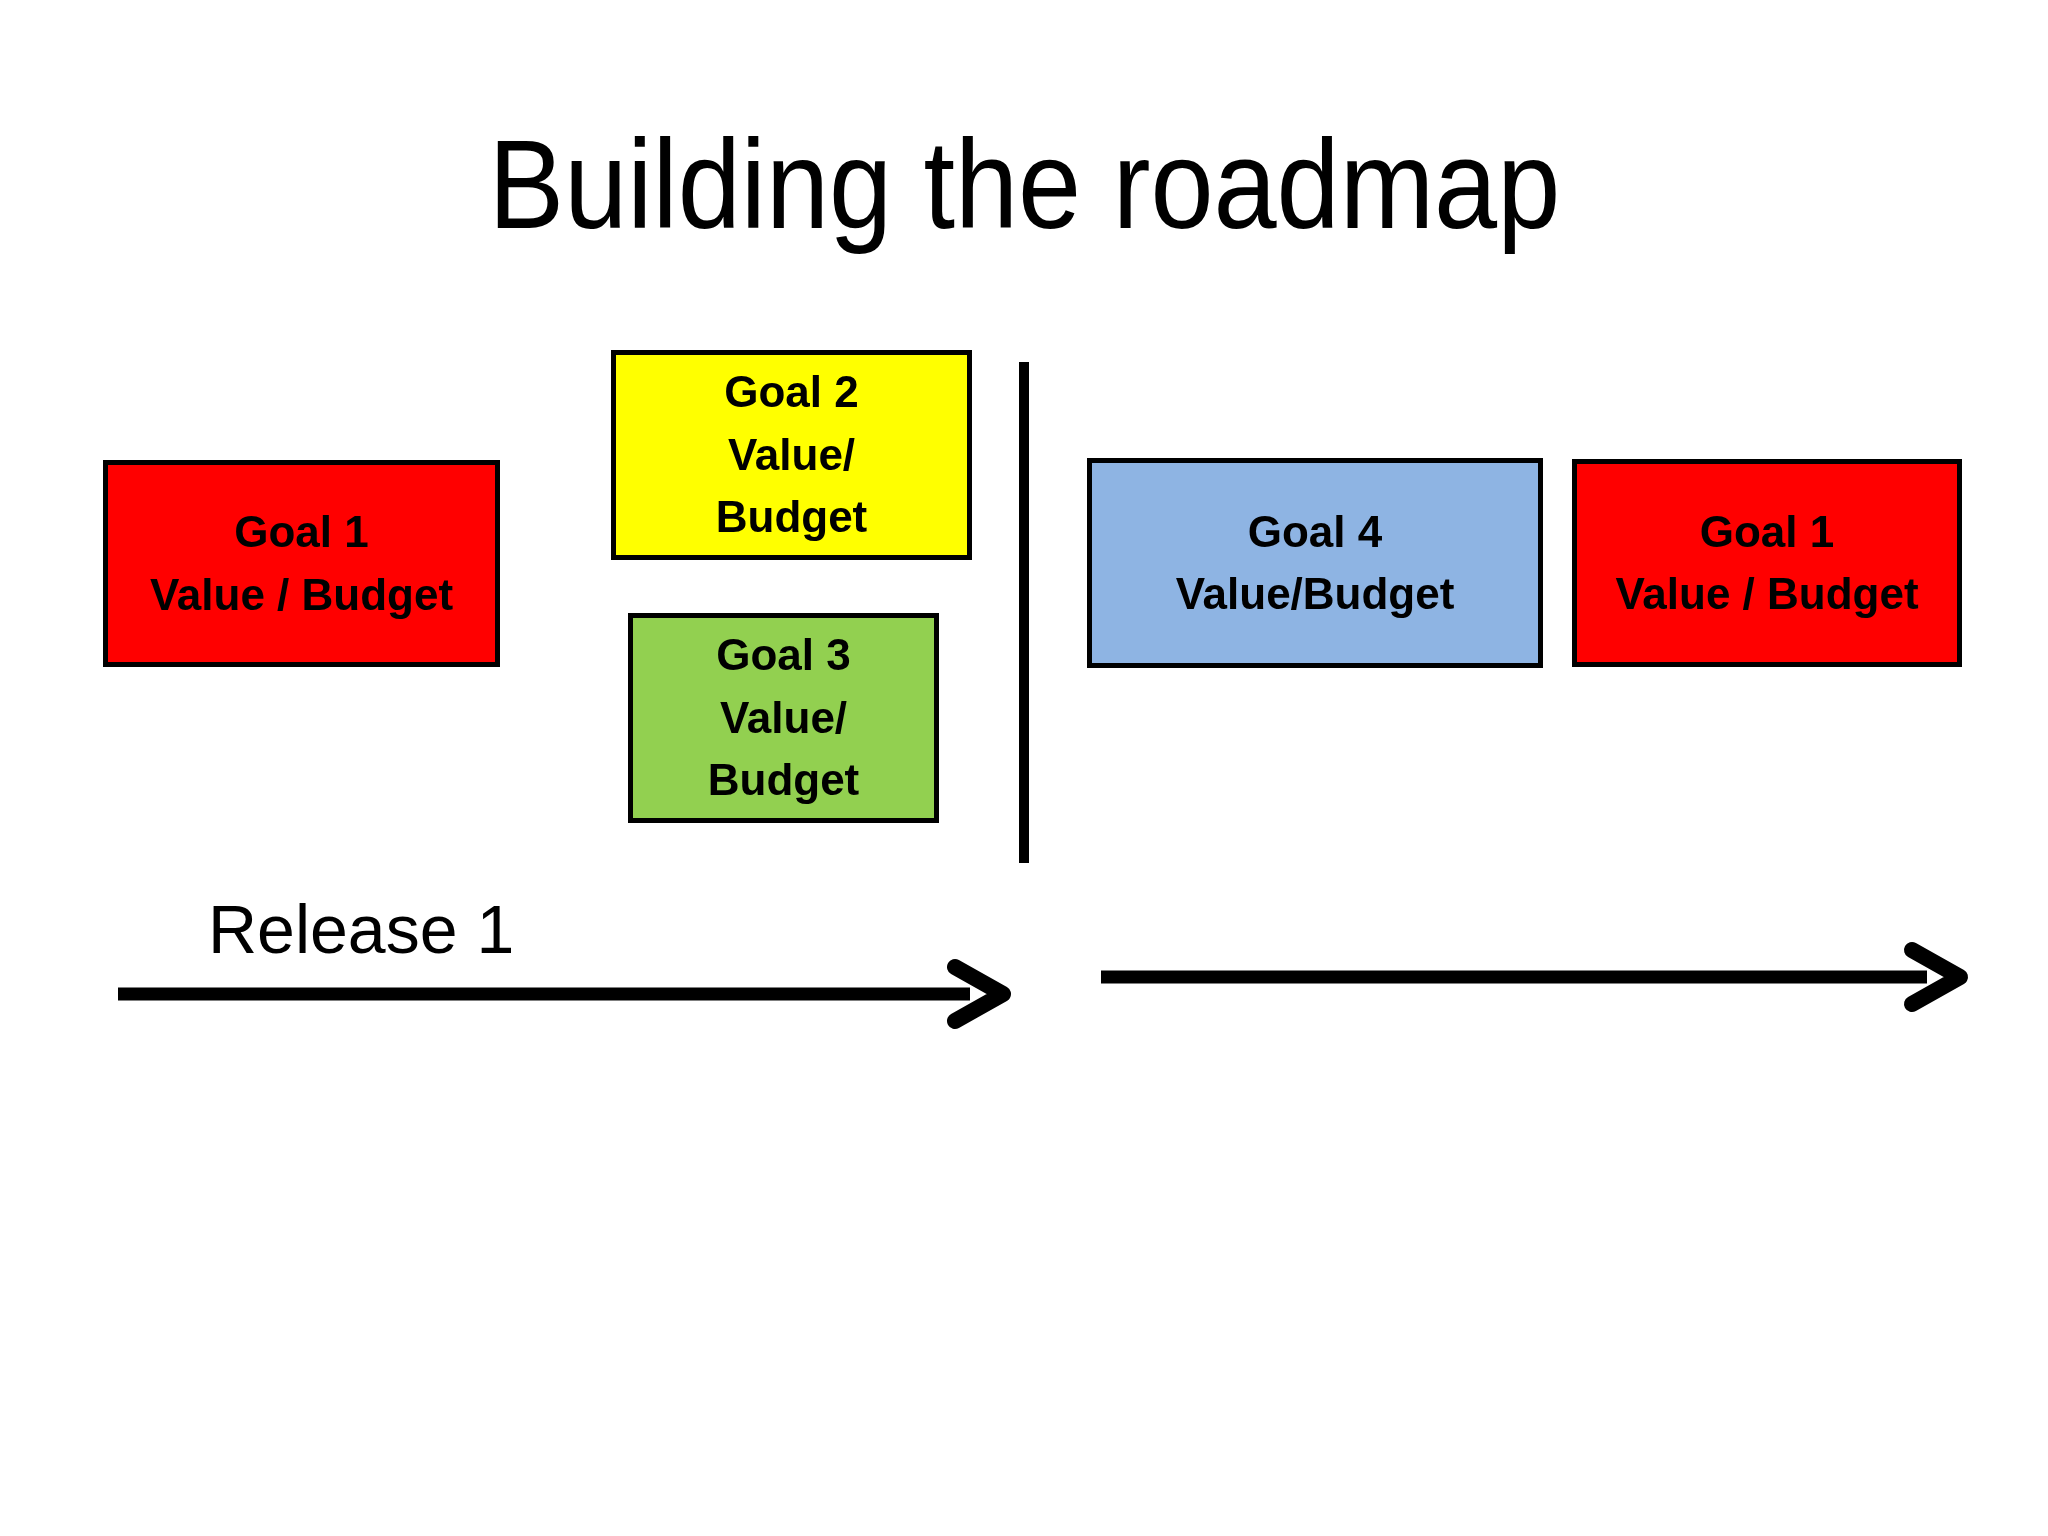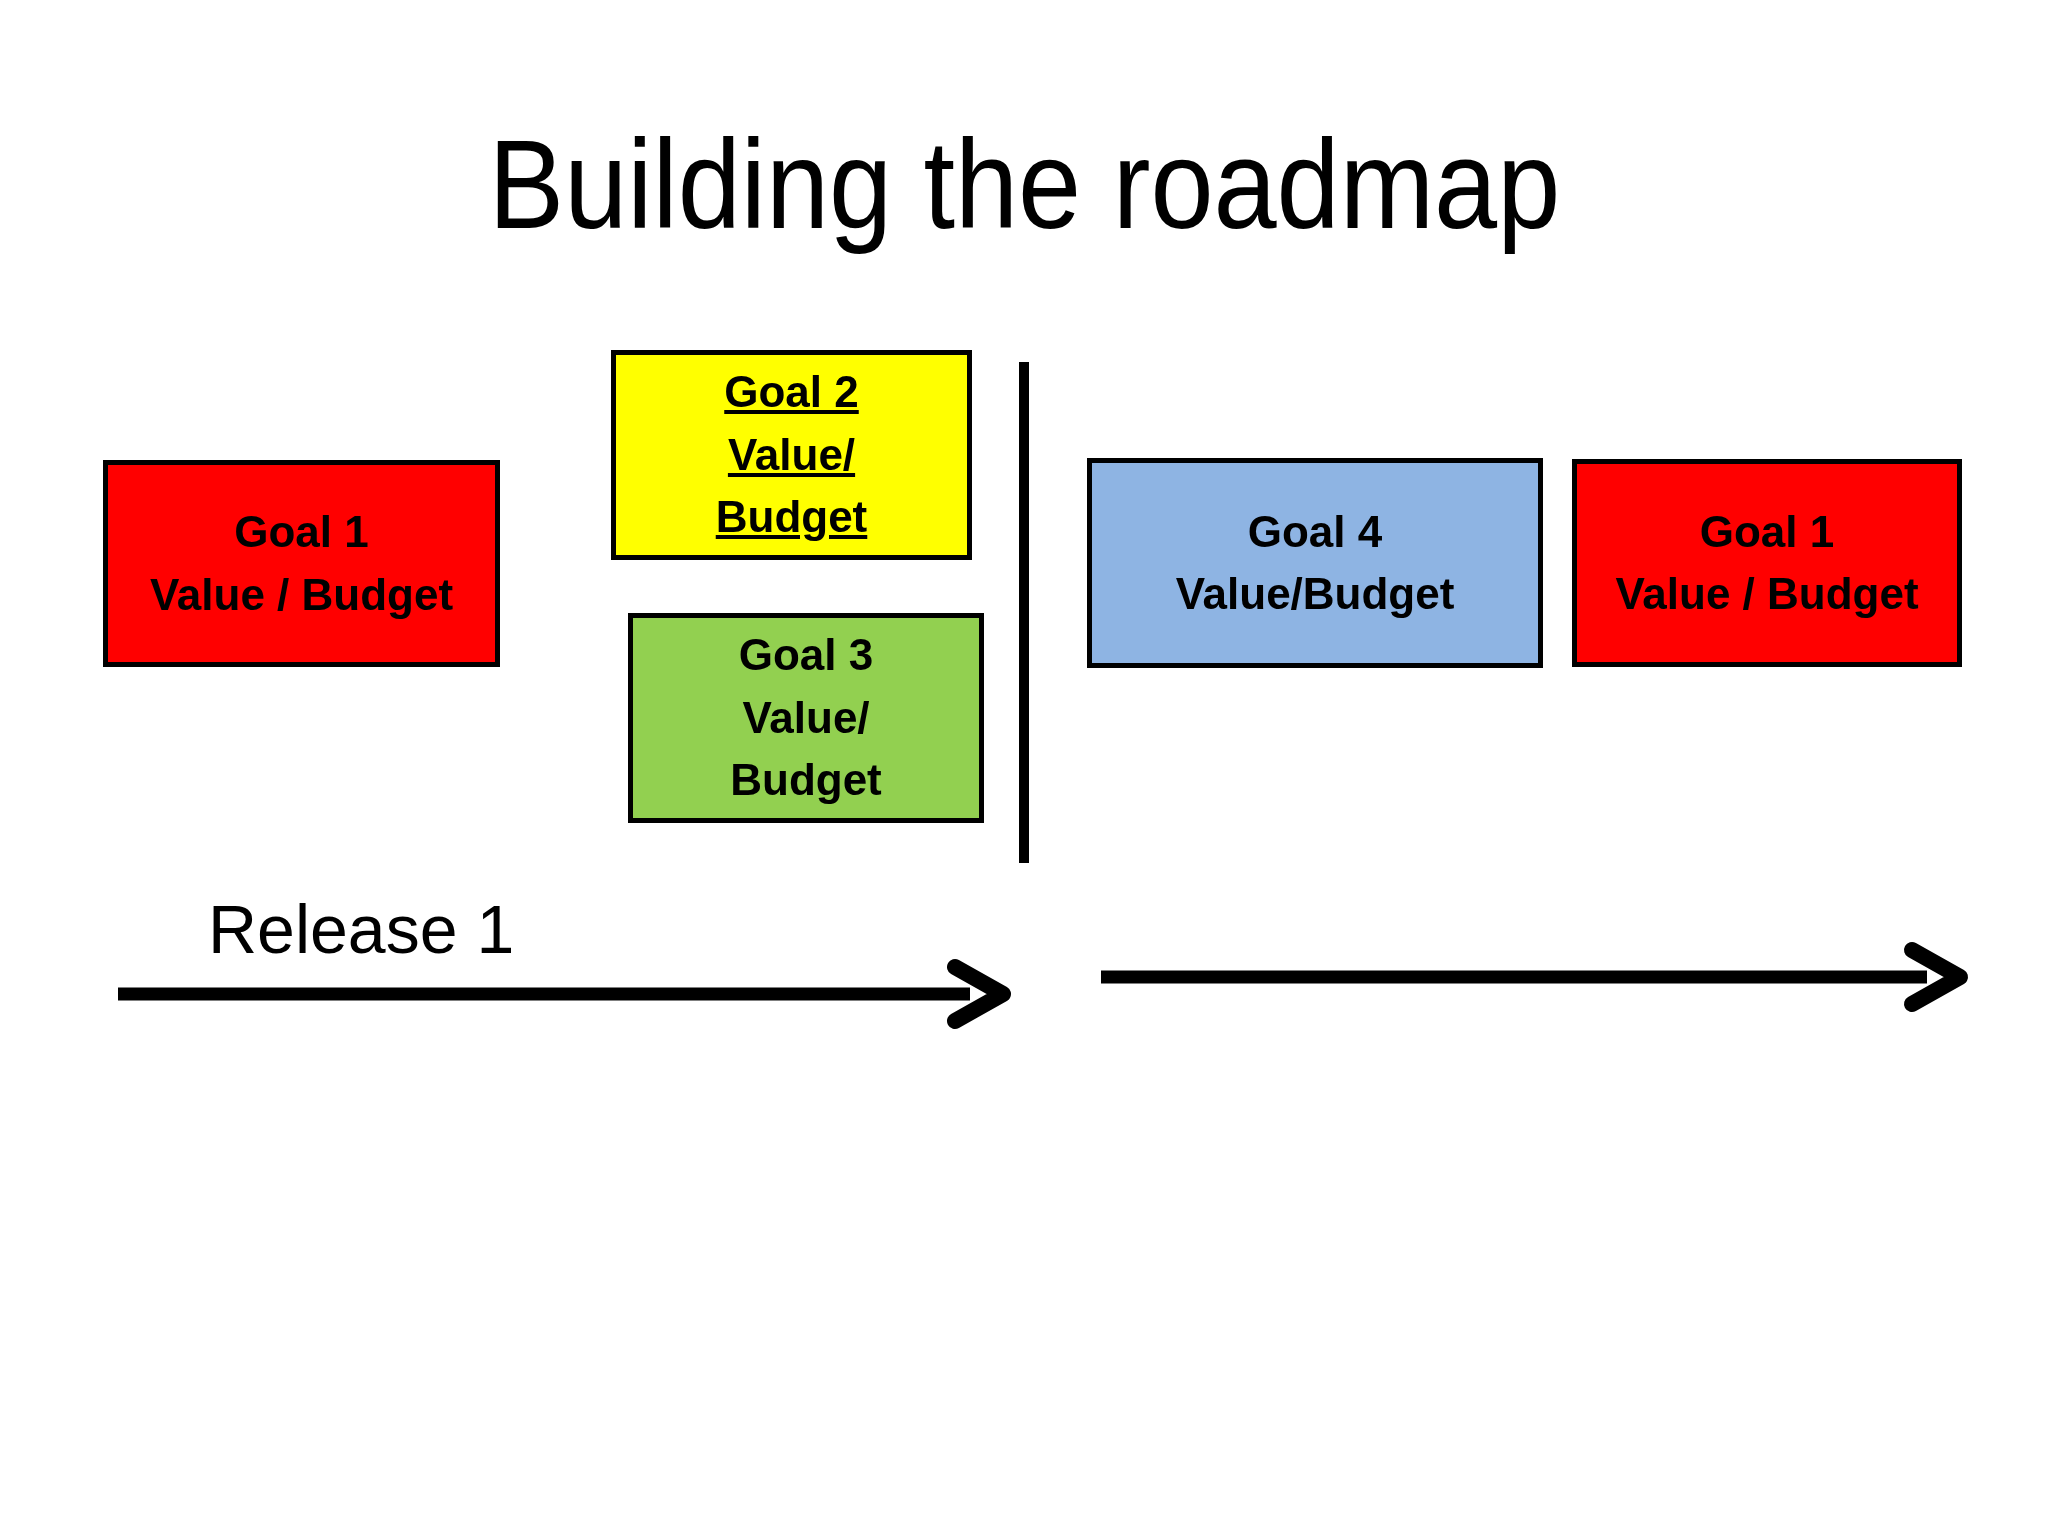--- a/index.html
+++ b/index.html
@@ -17,21 +17,21 @@
 
   .goal-box {
     position: absolute;
     border: 5px solid #000000;
     display: flex; flex-direction: column; justify-content: center; align-items: center;
     text-align: center;
     font-weight: 700; font-size: 44px; line-height: 1.42; color: #000000;
   }
   .box-g1r1 { left: 103px;  top: 460px; width: 397px; height: 207px; }
   .box-g2   { left: 611px;  top: 350px; width: 361px; height: 210px; }
-  .box-g3   { left: 628px;  top: 613px; width: 356px; height: 210px; }
+  .box-g3   { left: 628px;  top: 613px; width: 311px; height: 210px; }
   .box-g4   { left: 1087px; top: 458px; width: 456px; height: 210px; }
   .box-g1r2 { left: 1572px; top: 459px; width: 390px; height: 208px; }
 
   .divider {
     position: absolute; left: 1019px; top: 362px; width: 10px; height: 501px;
     background: #000000;
   }
 
   .release-label {
     position: absolute; font-size: 68px; font-weight: 400; color: #000000;
@@ -54,21 +54,21 @@
 
   <div class="title">
     <span class="condensed">Building the roadmap</span>
   </div>
 
   <div class="goal-box box-g1r1" style="background-color: rgb(255, 0, 0);">
     <div class="goal-line">Goal 1</div>
     <div class="goal-line">Value / Budget</div>
   </div>
 
-  <div class="goal-box box-g2" style="background-color: rgb(255, 255, 0); text-decoration: underline;">
+  <div class="goal-box box-g2" style="background-color: rgb(255, 255, 0);">
     <div class="goal-line">Goal 2</div>
     <div class="goal-line">Value/</div>
     <div class="goal-line">Budget</div>
   </div>
 
   <div class="goal-box box-g3" style="background-color: rgb(146, 208, 80);">
     <div class="goal-line">Goal 3</div>
     <div class="goal-line">Value/</div>
     <div class="goal-line">Budget</div>
   </div>

